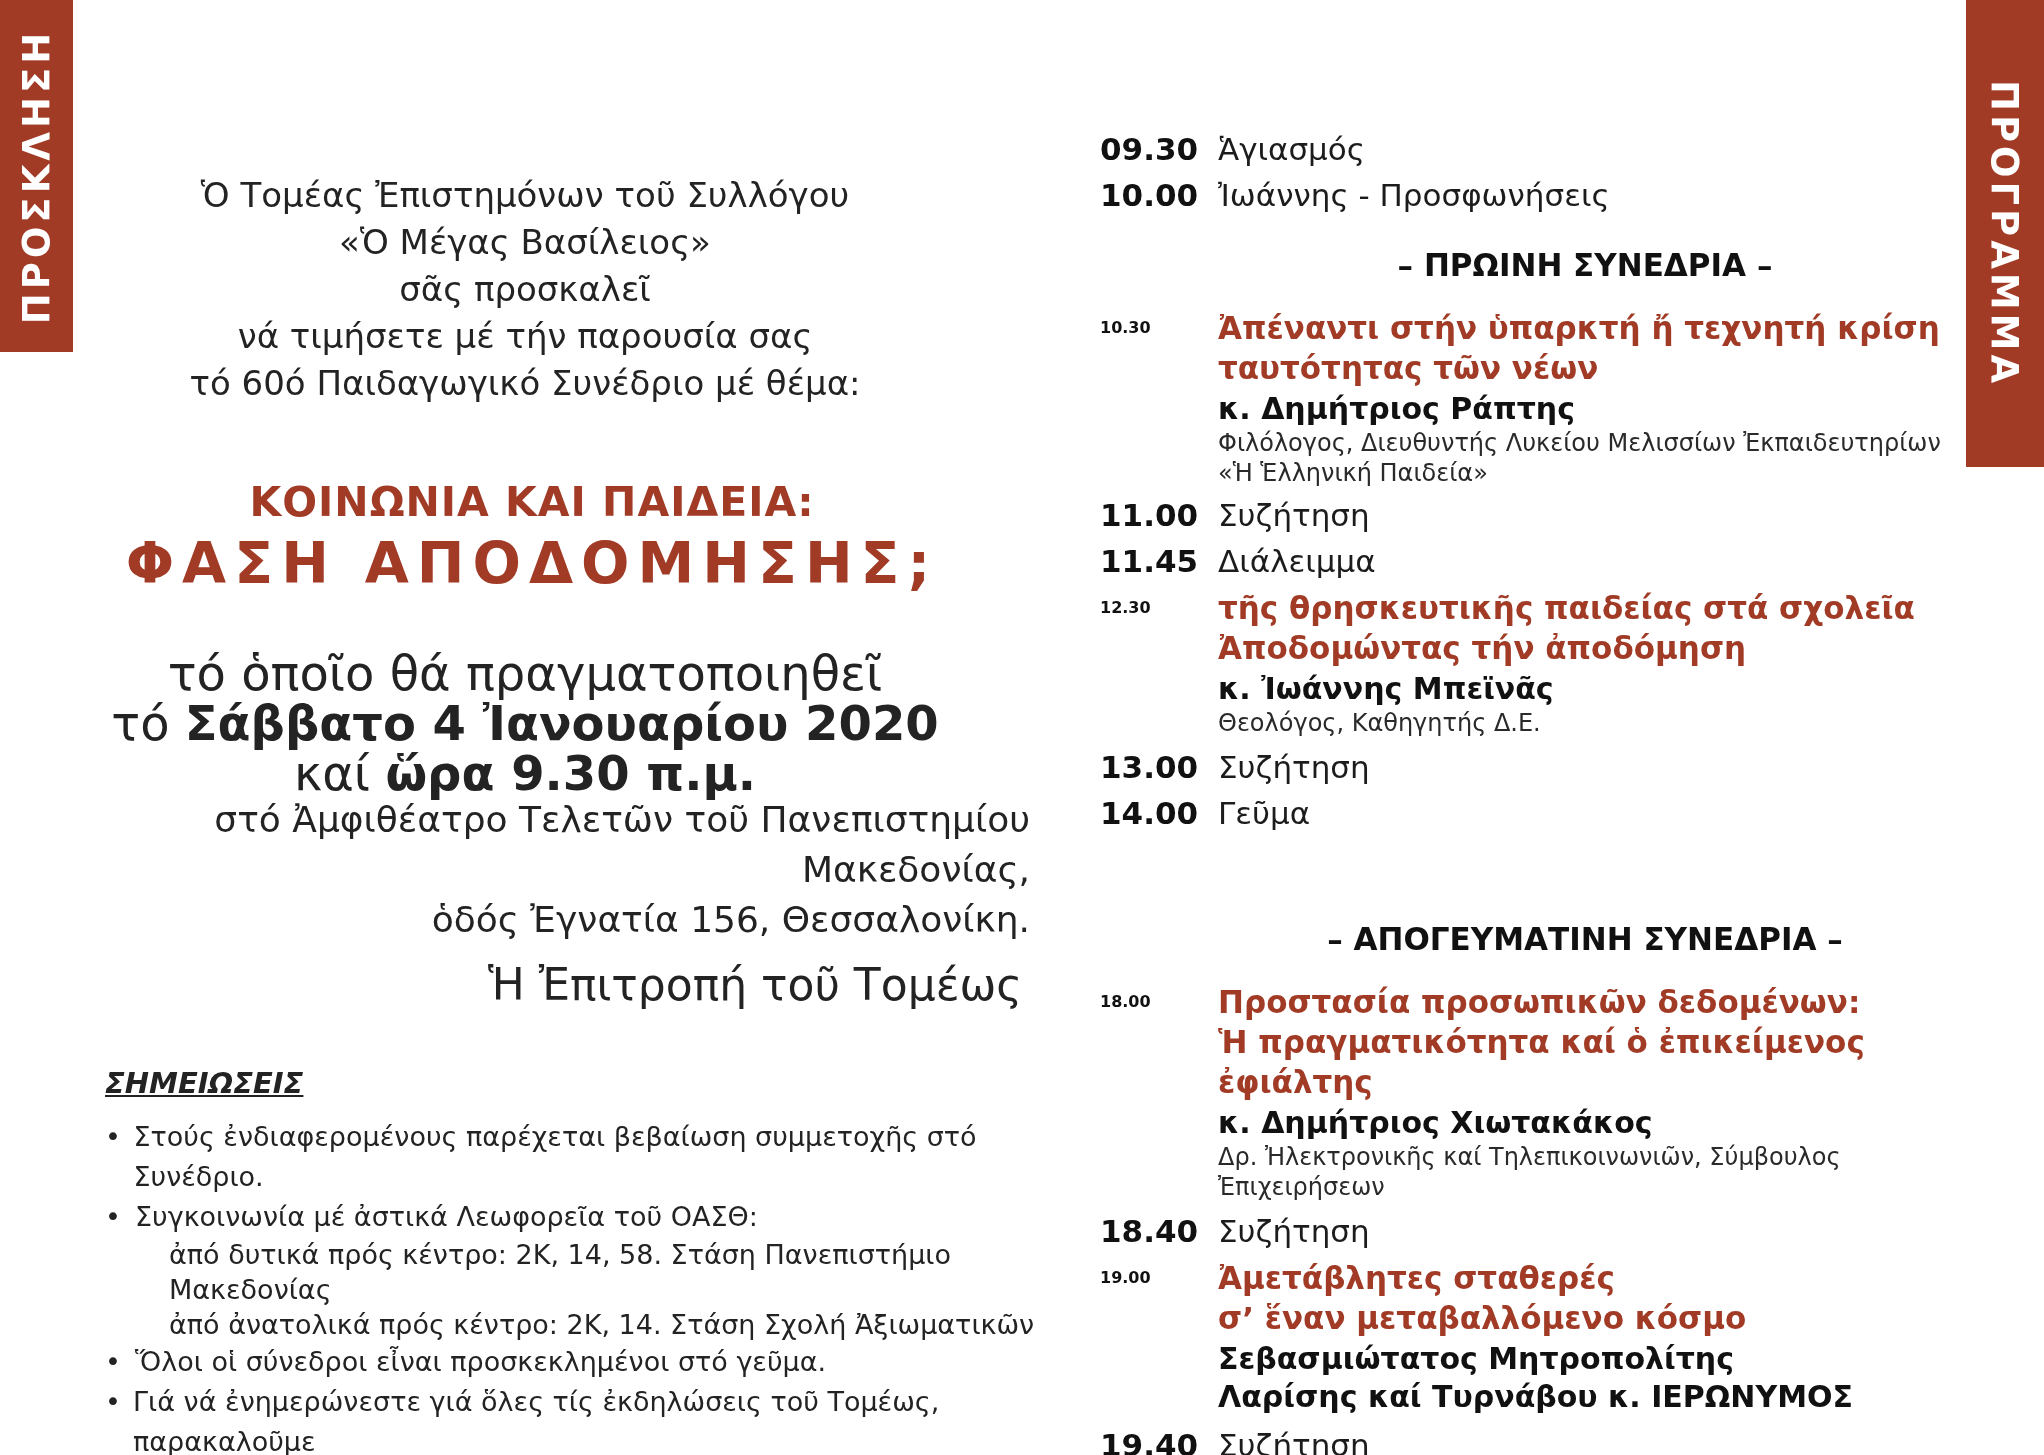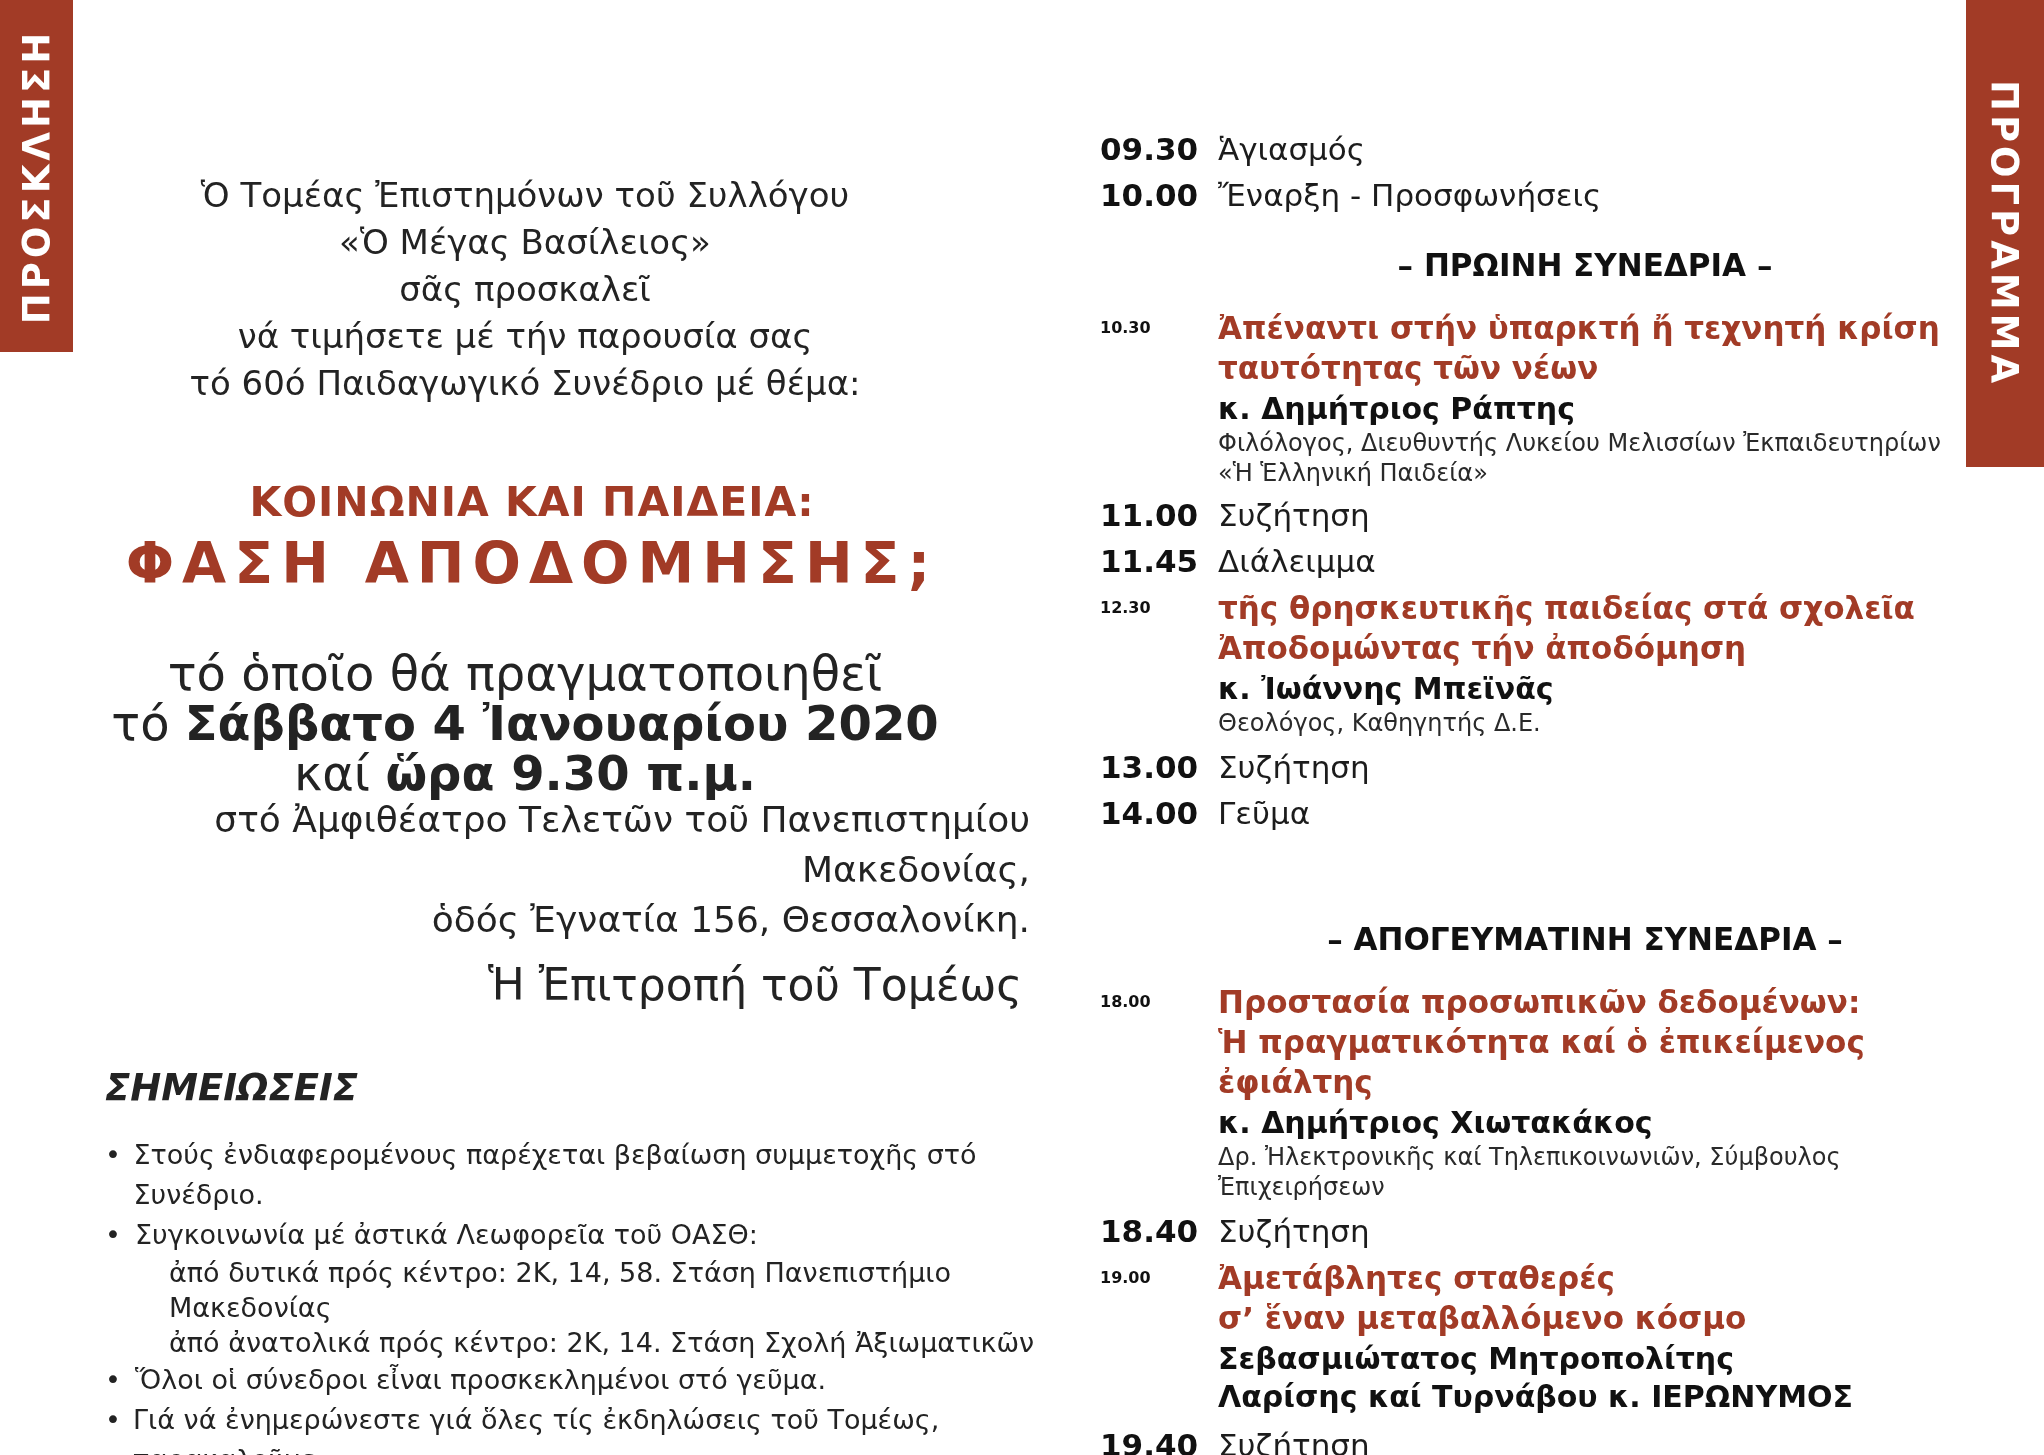--- a/index.html
+++ b/index.html
@@ -24,21 +24,21 @@
   .title-2 { color:#a23b26; font-weight:bold; font-size:57px; line-height:66px; letter-spacing:8px; margin-top:4px; }
   .dateblock { position:absolute; left:40px; top:648px; width:970px;
                text-align:center; font-size:48px; line-height:50px; color:#232323; }
   .venueblock { position:absolute; left:20px; top:795px; width:1010px;
                 text-align:right; font-size:36px; line-height:50px; color:#232323; }
   .committee { position:absolute; left:280px; top:959px; width:950px;
                text-align:center; font-size:44px; color:#232323; }
   .bold { font-weight:bold; }
 
   .notes { position:absolute; left:105px; top:1066px; width:960px; font-size:27px; color:#232323; }
-  .note-title { font-weight:bold; font-style:italic; font-size:37px; margin-bottom:26px; }
+  .note-title { font-weight:bold; font-style:italic; font-size:29px; margin-bottom:17px;text-decoration:underline; }
   .bullet { display:flex; line-height:40px; }
   .bullet .dot { width:30px; }
   .subline { padding-left:64px; line-height:35px; }
 
   
   .program { position:absolute; left:1100px; top:128px; width:880px; }
   .prow  { display:flex; line-height:42px; font-size:31px; }
   .ptime { width:118px; font-weight:bold; color:#111111; flex:none; }
   .pcell { flex:1; color:#1c1c1c; }
   .pheader { text-align:center; padding-left:90px; font-weight:bold;
@@ -114,21 +114,21 @@
 
   <div class="program">
 
     <div class="prow">
       <span class="ptime">09.30</span>
       <span class="pcell">Ἁγιασμός</span>
     </div>
 
     <div class="prow mt4">
       <span class="ptime">10.00</span>
-      <span class="pcell">Ἔναρξη - Προσφωνήσεις</span>
+      <span class="pcell">Ἰωάννης - Προσφωνήσεις</span>
     </div>
 
     <div class="pheader mt28">– ΠΡΩΙΝΗ ΣΥΝΕΔΡΙΑ –</div>
 
     <div class="talk mt10">
       <span class="ptime" style="line-height:40px">10.30</span>
       <span class="pcell">
         <div class="ttl">Ἀπέναντι στήν ὑπαρκτή ἤ τεχνητή κρίση</div>
         <div class="ttl">ταυτότητας τῶν νέων</div>
         <div class="spk">κ. Δημήτριος Ράπτης</div>

